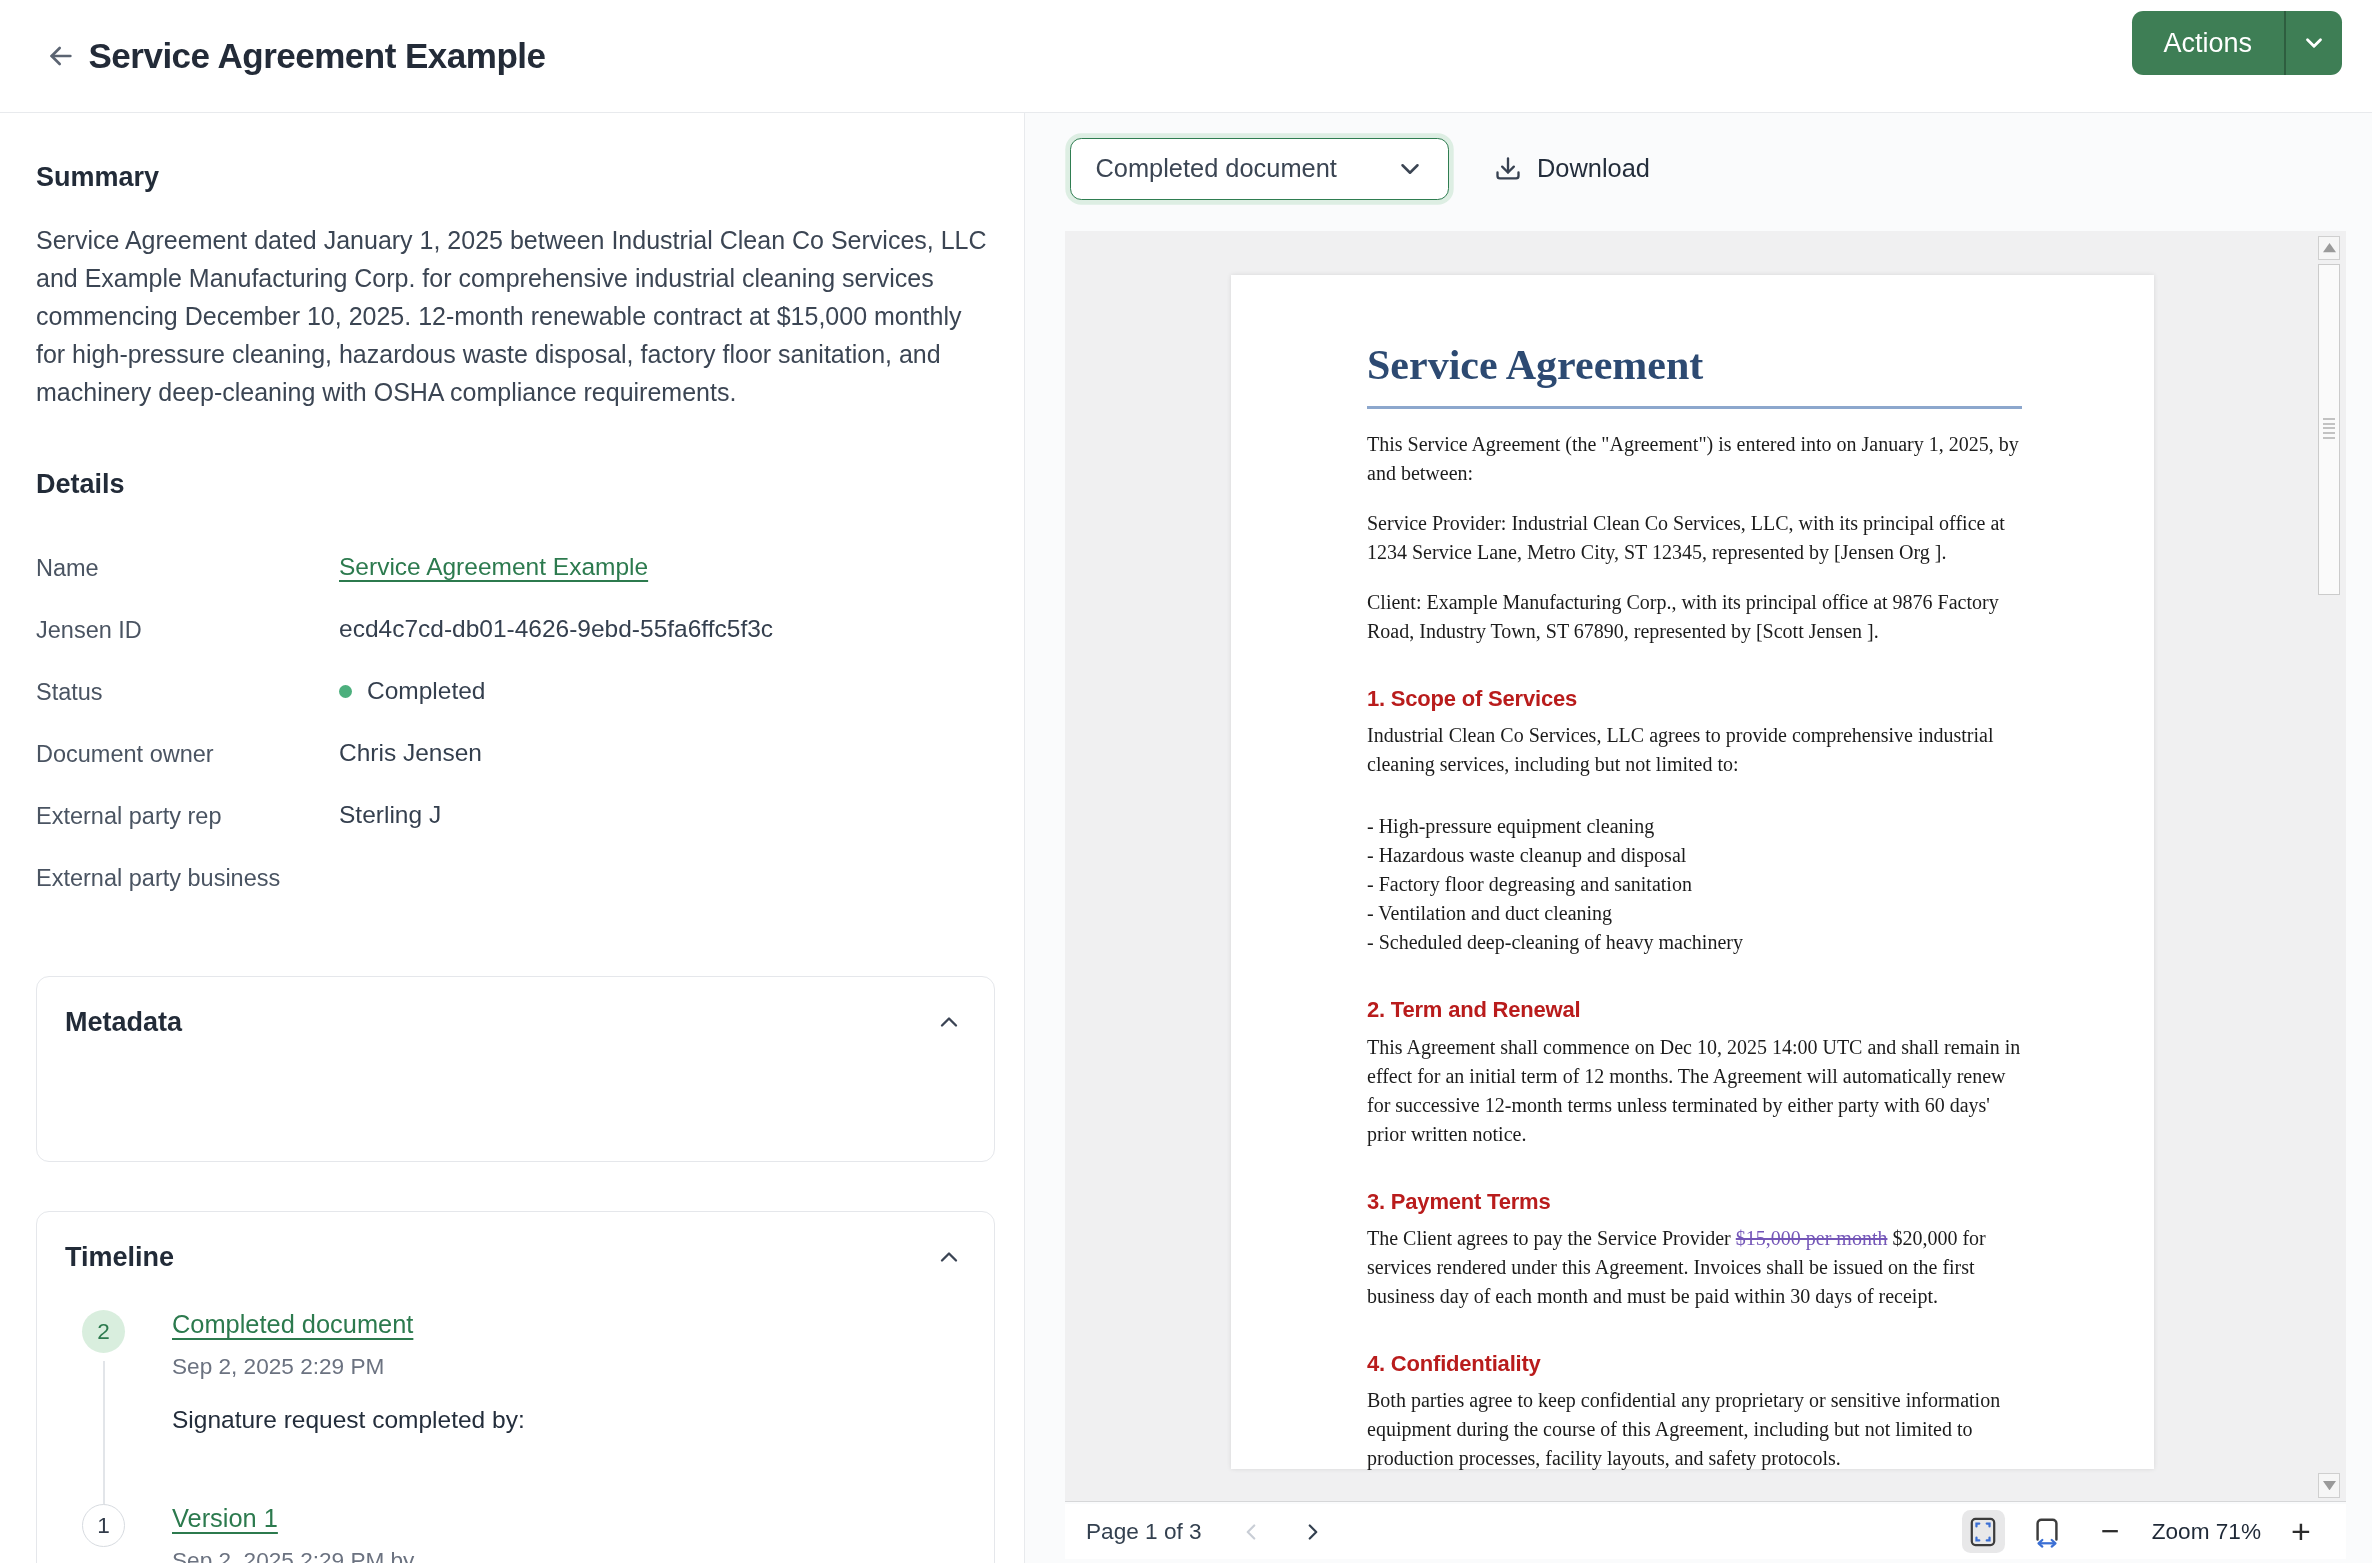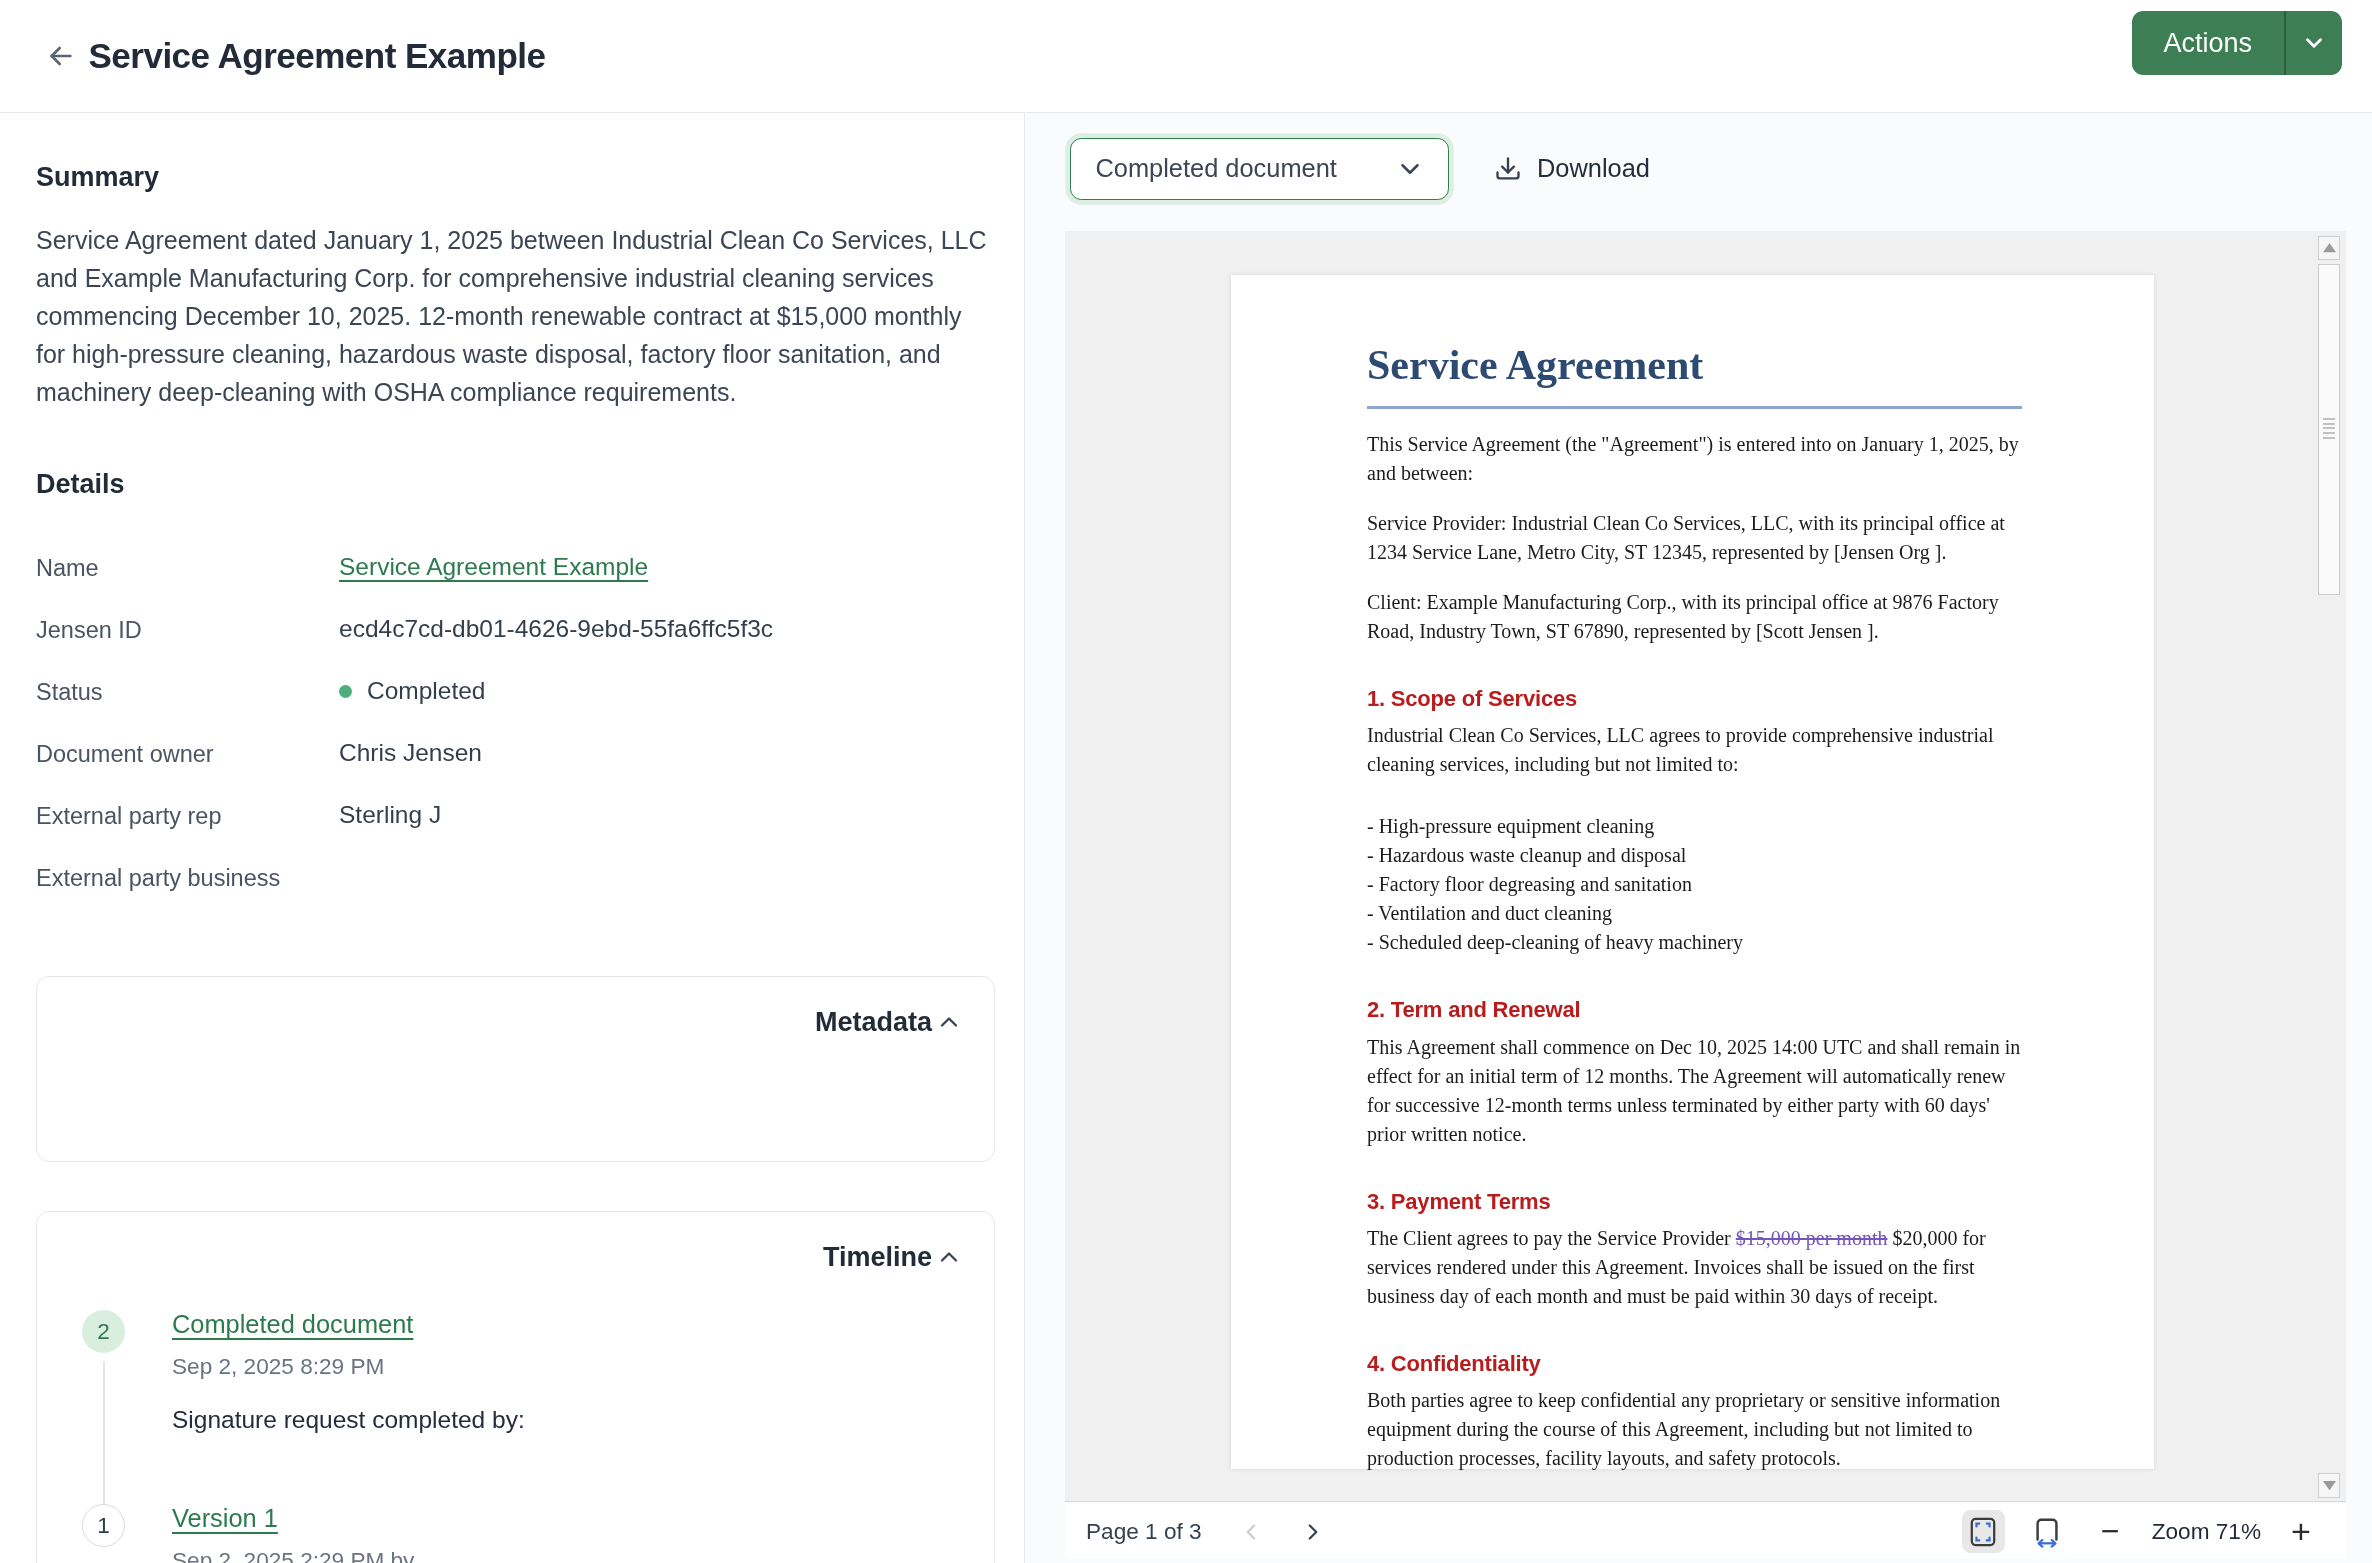--- a/index.html
+++ b/index.html
@@ -28,21 +28,21 @@
   .details-grid { margin-top:49px; display:grid; grid-template-columns:303px 1fr; }
   .detail-label { font-size:23.5px; color:#4a5462; height:62px; display:flex; align-items:flex-start; padding-top:5.6px; }
   .detail-value { font-size:24.5px; color:#343f4e; height:62px; display:flex; align-items:flex-start; padding-top:3.8px; }
   .green-link { color:#2c7a4e; text-decoration:underline; text-underline-offset:4.7px; cursor:pointer; font-weight:500; }
   .status-wrap { display:flex; align-items:center; gap:15px; }
   .status-dot { width:13px; height:13px; border-radius:50%; background:#4caf7d; margin-top:1.9px; }
 
   .card { width:959px; border:1.9px solid #e5e7eb; border-radius:13px; background:#fff; padding:28px 28px; }
   .metadata-card { margin-top:55px; height:186px; }
   .timeline-card { margin-top:49px; height:527px; }
-  .card-head { display:flex; align-items:center; justify-content:flex-end; }
+  .card-head { display:flex; align-items:center; justify-content:space-between; }
   .card-title { font-size:27px; font-weight:700; color:#222b38; }
   .chev-btn { width:34px; height:34px; display:flex; align-items:center; justify-content:center; cursor:pointer; color:#3b4454; }
   .meta-field-label { margin-top:45px; font-size:23.5px; color:#2b3442; }
 
   .timeline-body { position:relative; margin-top:36px; }
   .tl-connector { position:absolute; left:38px; top:51px; width:1.9px; height:183px; background:#e2e5e9; }
   .tl-item { position:relative; padding-left:107px; }
   .tl-item + .tl-item { margin-top:70px; }
   .tl-badge { position:absolute; left:17px; top:0; width:43px; height:43px; border-radius:50%;
     display:flex; align-items:center; justify-content:center; font-size:22.6px; }
@@ -175,21 +175,21 @@
             <polyline points="6 15 12 9 18 15"></polyline>
           </svg>
       </div>
     </div>
     <div class="timeline-body">
       <div class="tl-connector"></div>
 
       <div class="tl-item">
         <div class="tl-badge done">2</div>
         <div class="tl-title"><span class="green-link">Completed document</span></div>
-        <div class="tl-time">Sep 2, 2025 8:29 PM</div>
+        <div class="tl-time">Sep 2, 2025 2:29 PM</div>
         <div class="tl-desc">Signature request completed by:</div>
       </div>
 
       <div class="tl-item">
         <div class="tl-badge plain">1</div>
         <div class="tl-title"><span class="green-link">Version 1</span></div>
         <div class="tl-time">Sep 2, 2025 2:29 PM by</div>
       </div>
     </div>
   </div>

